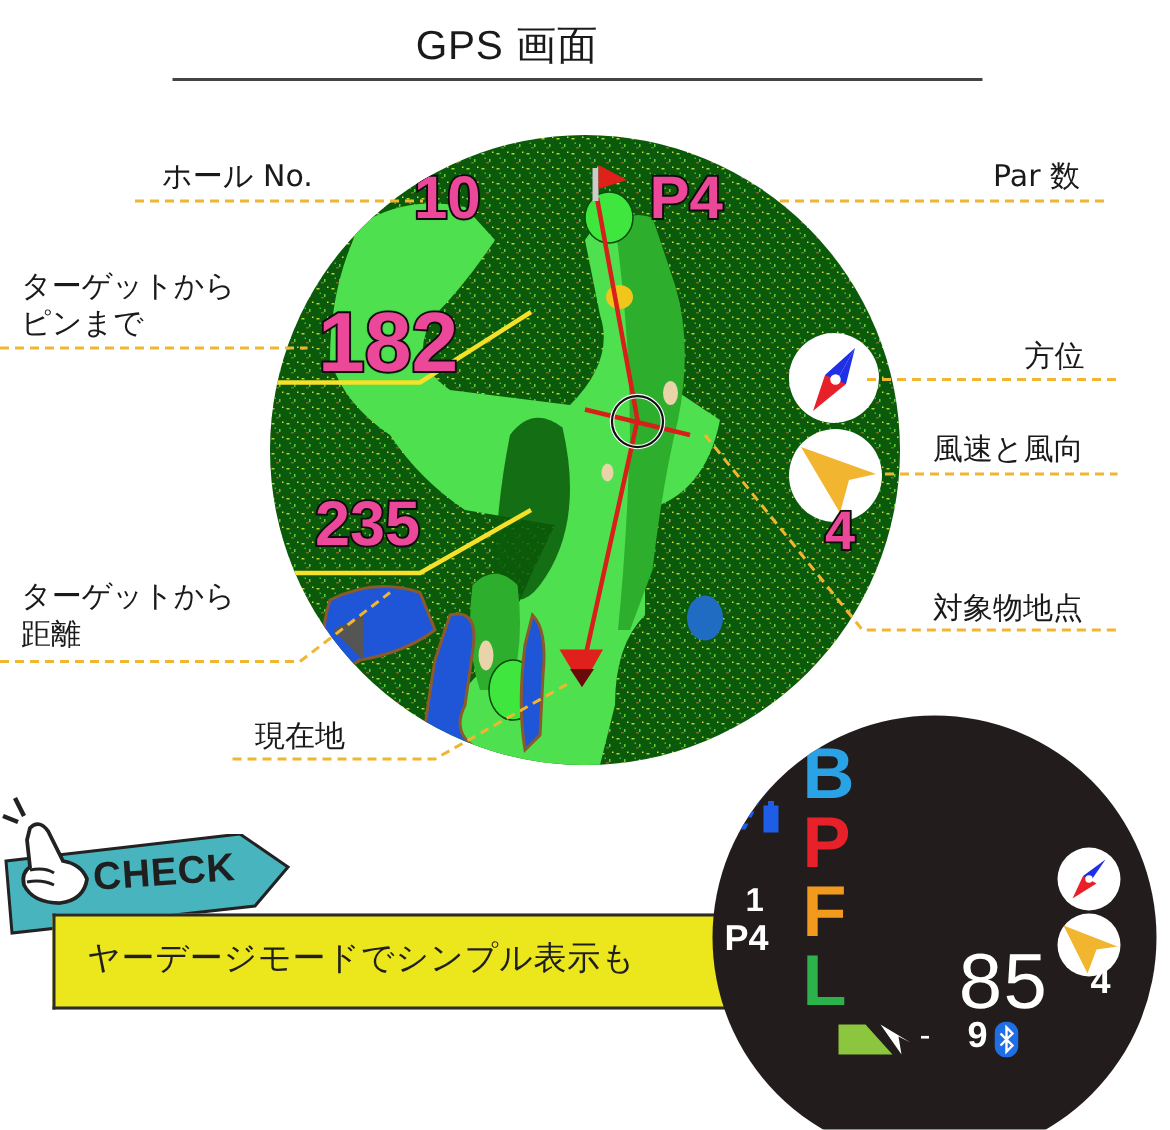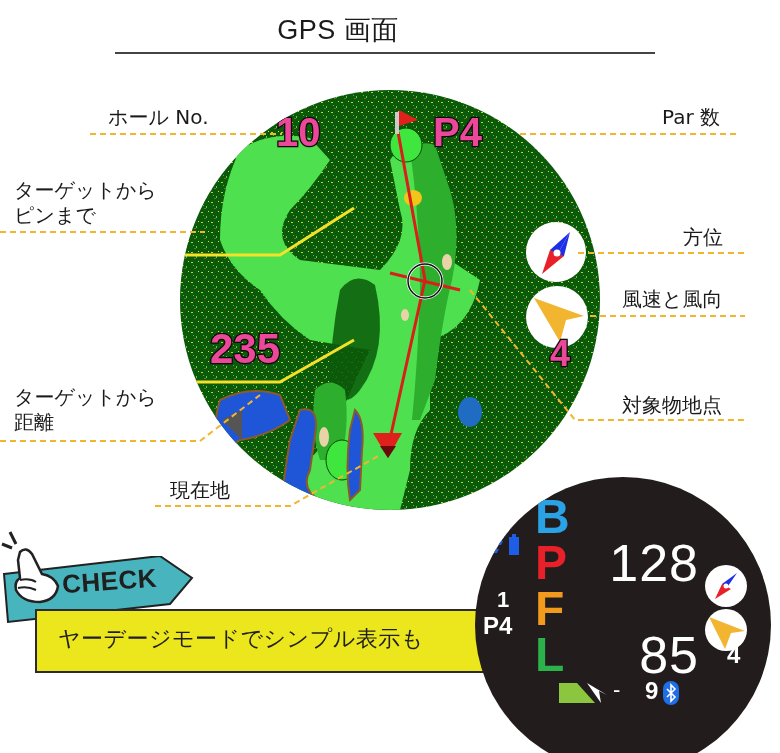--- a/index.html
+++ b/index.html
@@ -88,20 +88,21 @@
 
     <rect x="215" y="22" width="4" height="22" fill="#cccccc"></rect>
     <polygon points="219,20 238,30 219,36" fill="#e0201a"></polygon>
 
     <polygon points="193,343 222,343 208,368" fill="#e0201a"></polygon>
     <polygon points="200,356 216,356 208,368" fill="#6a0a0a"></polygon>
   </svg>
 
   <div class="map-num" style="left:96px; top:20px; font-size:40px;">10</div>
   <div class="map-num" style="left:253px; top:20px; font-size:40px;">P4</div>
+  <div class="map-num" style="left:32px; top:105px; font-size:56px;">182</div>
   <div class="map-num" style="left:30px; top:235px; font-size:42px;">235</div>
 
   <div class="round-btn" style="left:346px; top:132px; width:60px; height:60px;">
     <svg width="60" height="60" viewBox="0 0 60 60">
       <polygon points="30,35 44,10 38,34" fill="#1e2fe6"></polygon>
       <polygon points="30,35 44,10 24,28" fill="#1e2fe6"></polygon>
       <polygon points="24,28 38,34 16,52" fill="#e8202a"></polygon>
       <circle cx="31" cy="31" r="3.5" fill="#fff"></circle>
     </svg>
   </div>
@@ -150,21 +151,20 @@
 
 <div class="yellow-band"></div>
 <div class="yellow-text">ヤーデージモードでシンプル表示も</div>
 
 <div class="watch">
   <div class="yd-row" style="top:16px;">
     <span class="yd-letter" style="color:#2aa3e6;">B</span>
   </div>
   <div class="yd-row" style="top:62px;">
     <span class="yd-letter" style="color:#e8202a;">P</span>
-    <span class="yd-val">128</span>
   </div>
   <div class="yd-row" style="top:108px;">
     <span class="yd-letter" style="color:#f29a1d;">F</span>
   </div>
   <div class="yd-row" style="top:154px;">
     <span class="yd-letter" style="color:#2bb24a;">L</span>
     <span class="yd-val">85</span>
   </div>
 
   <svg style="position:absolute; left:8px; top:46px;" width="40" height="40" viewBox="0 0 40 40">

